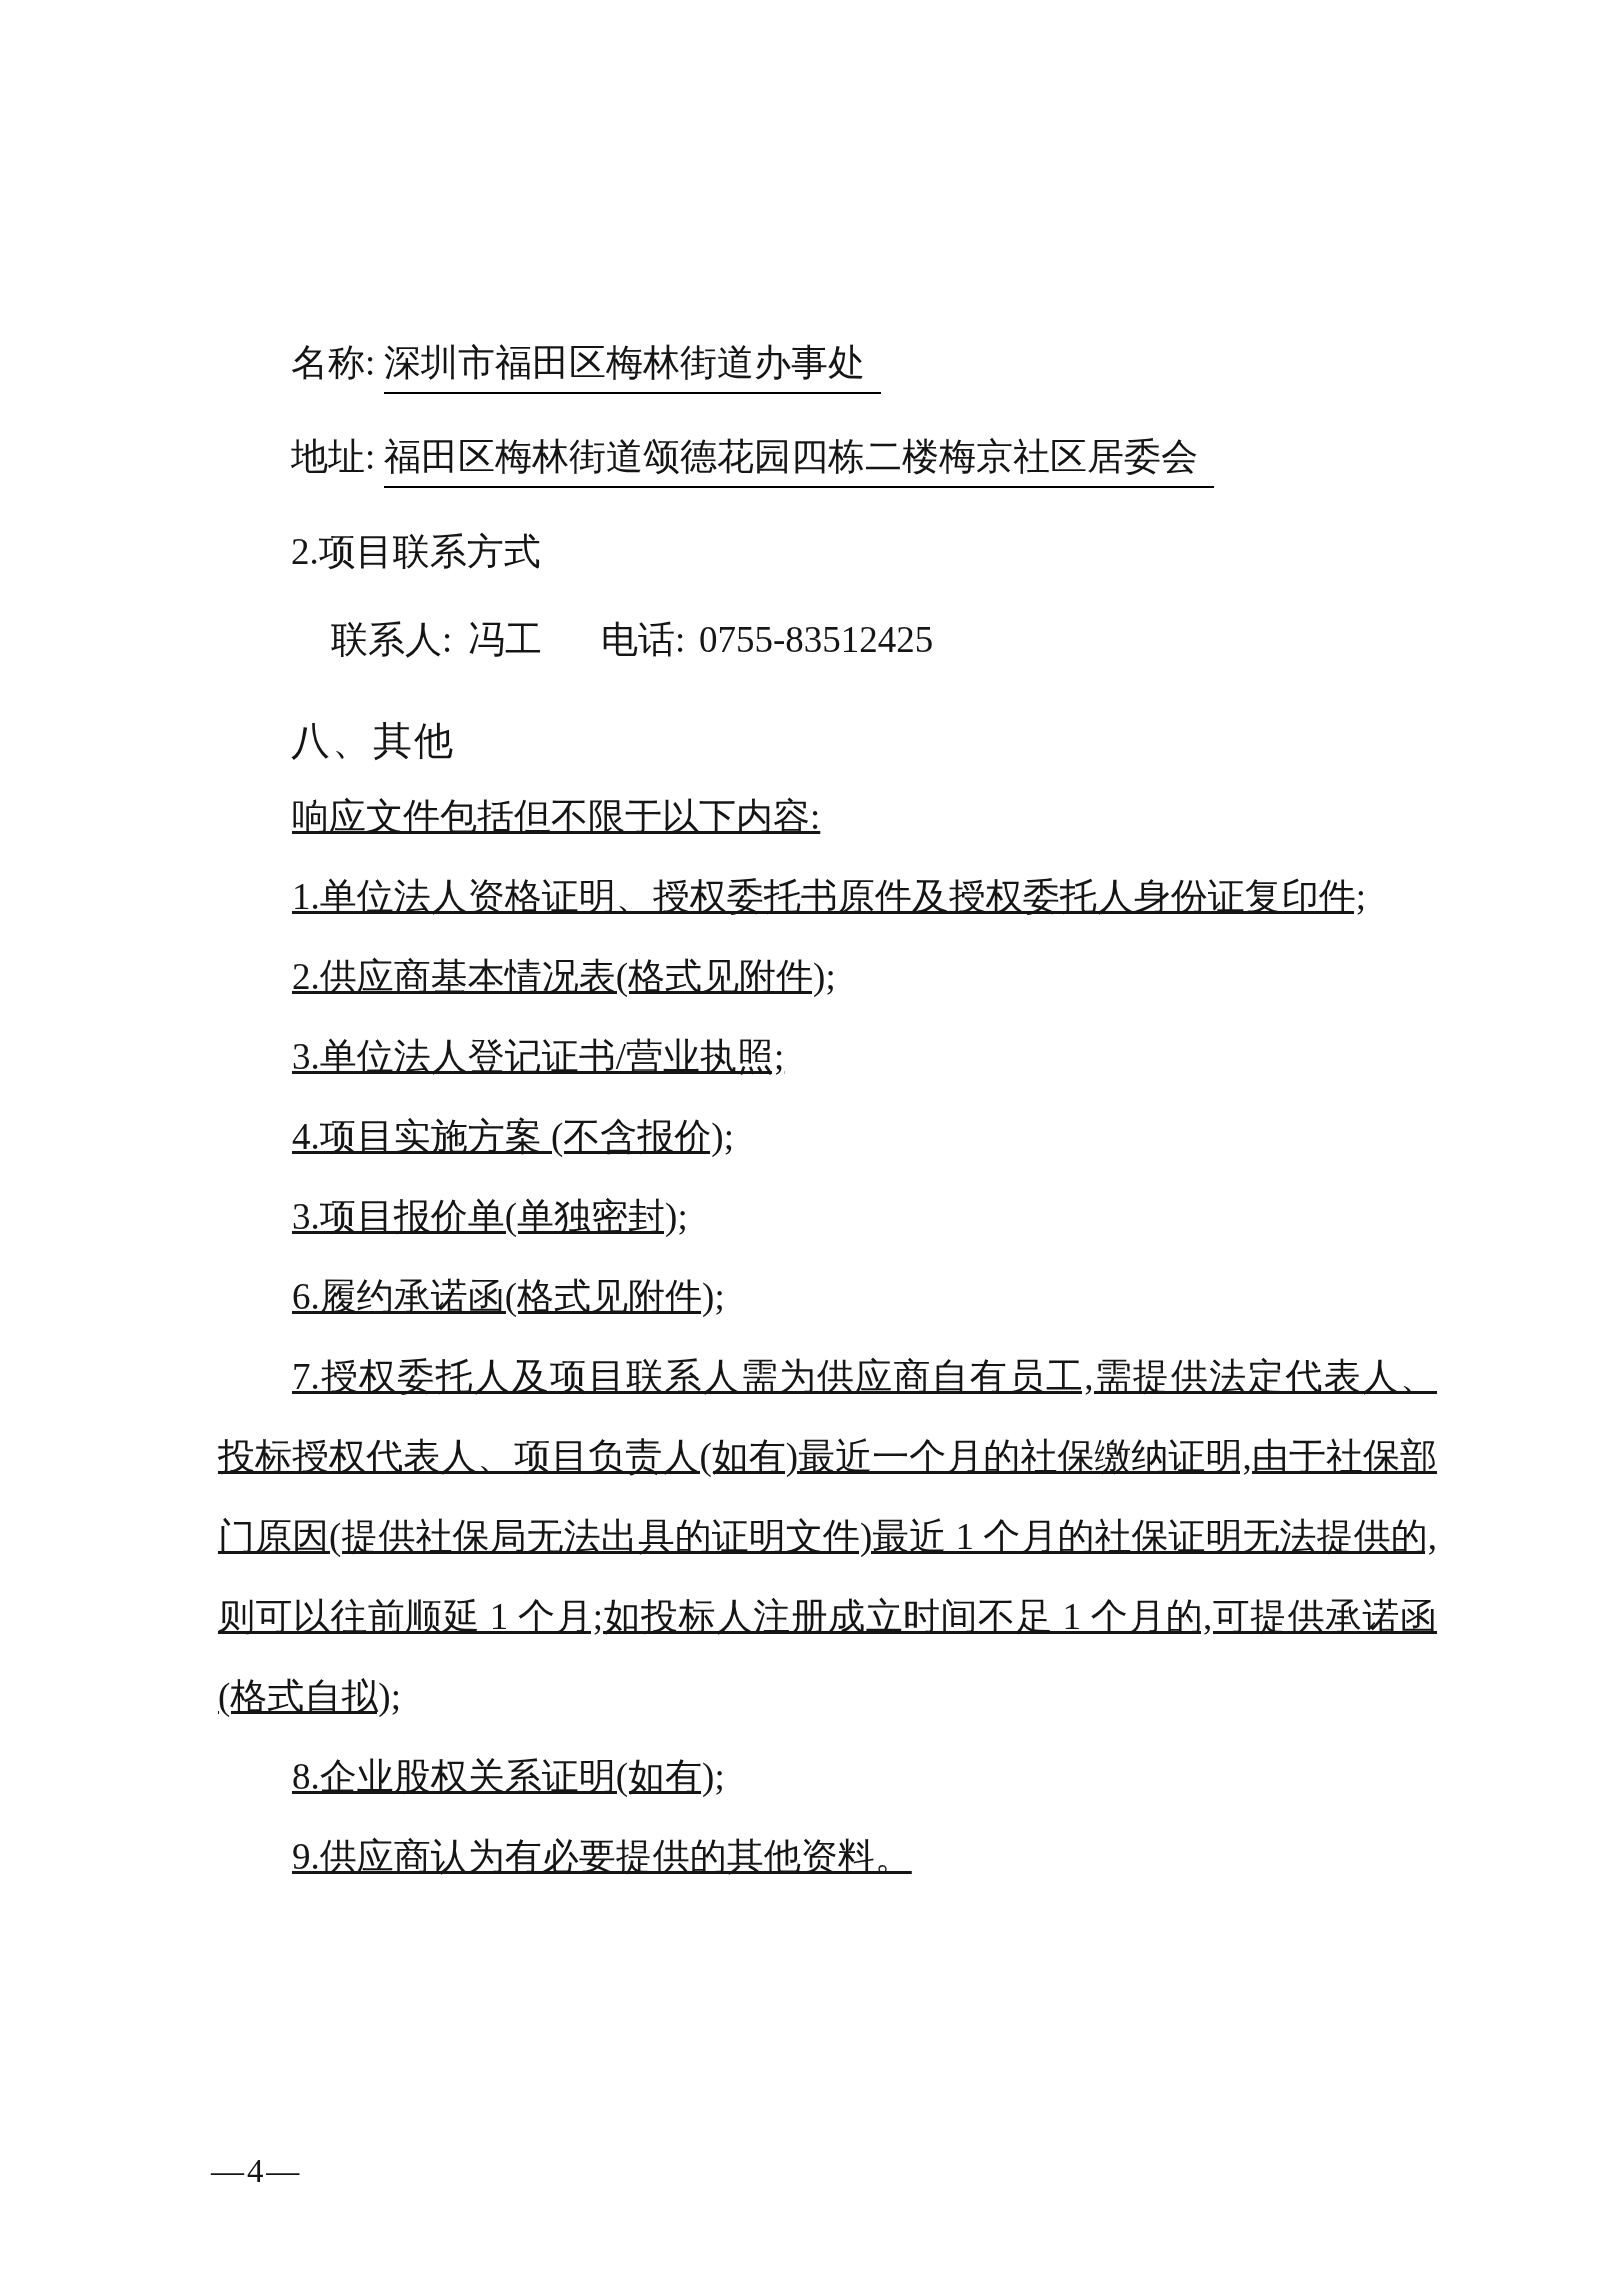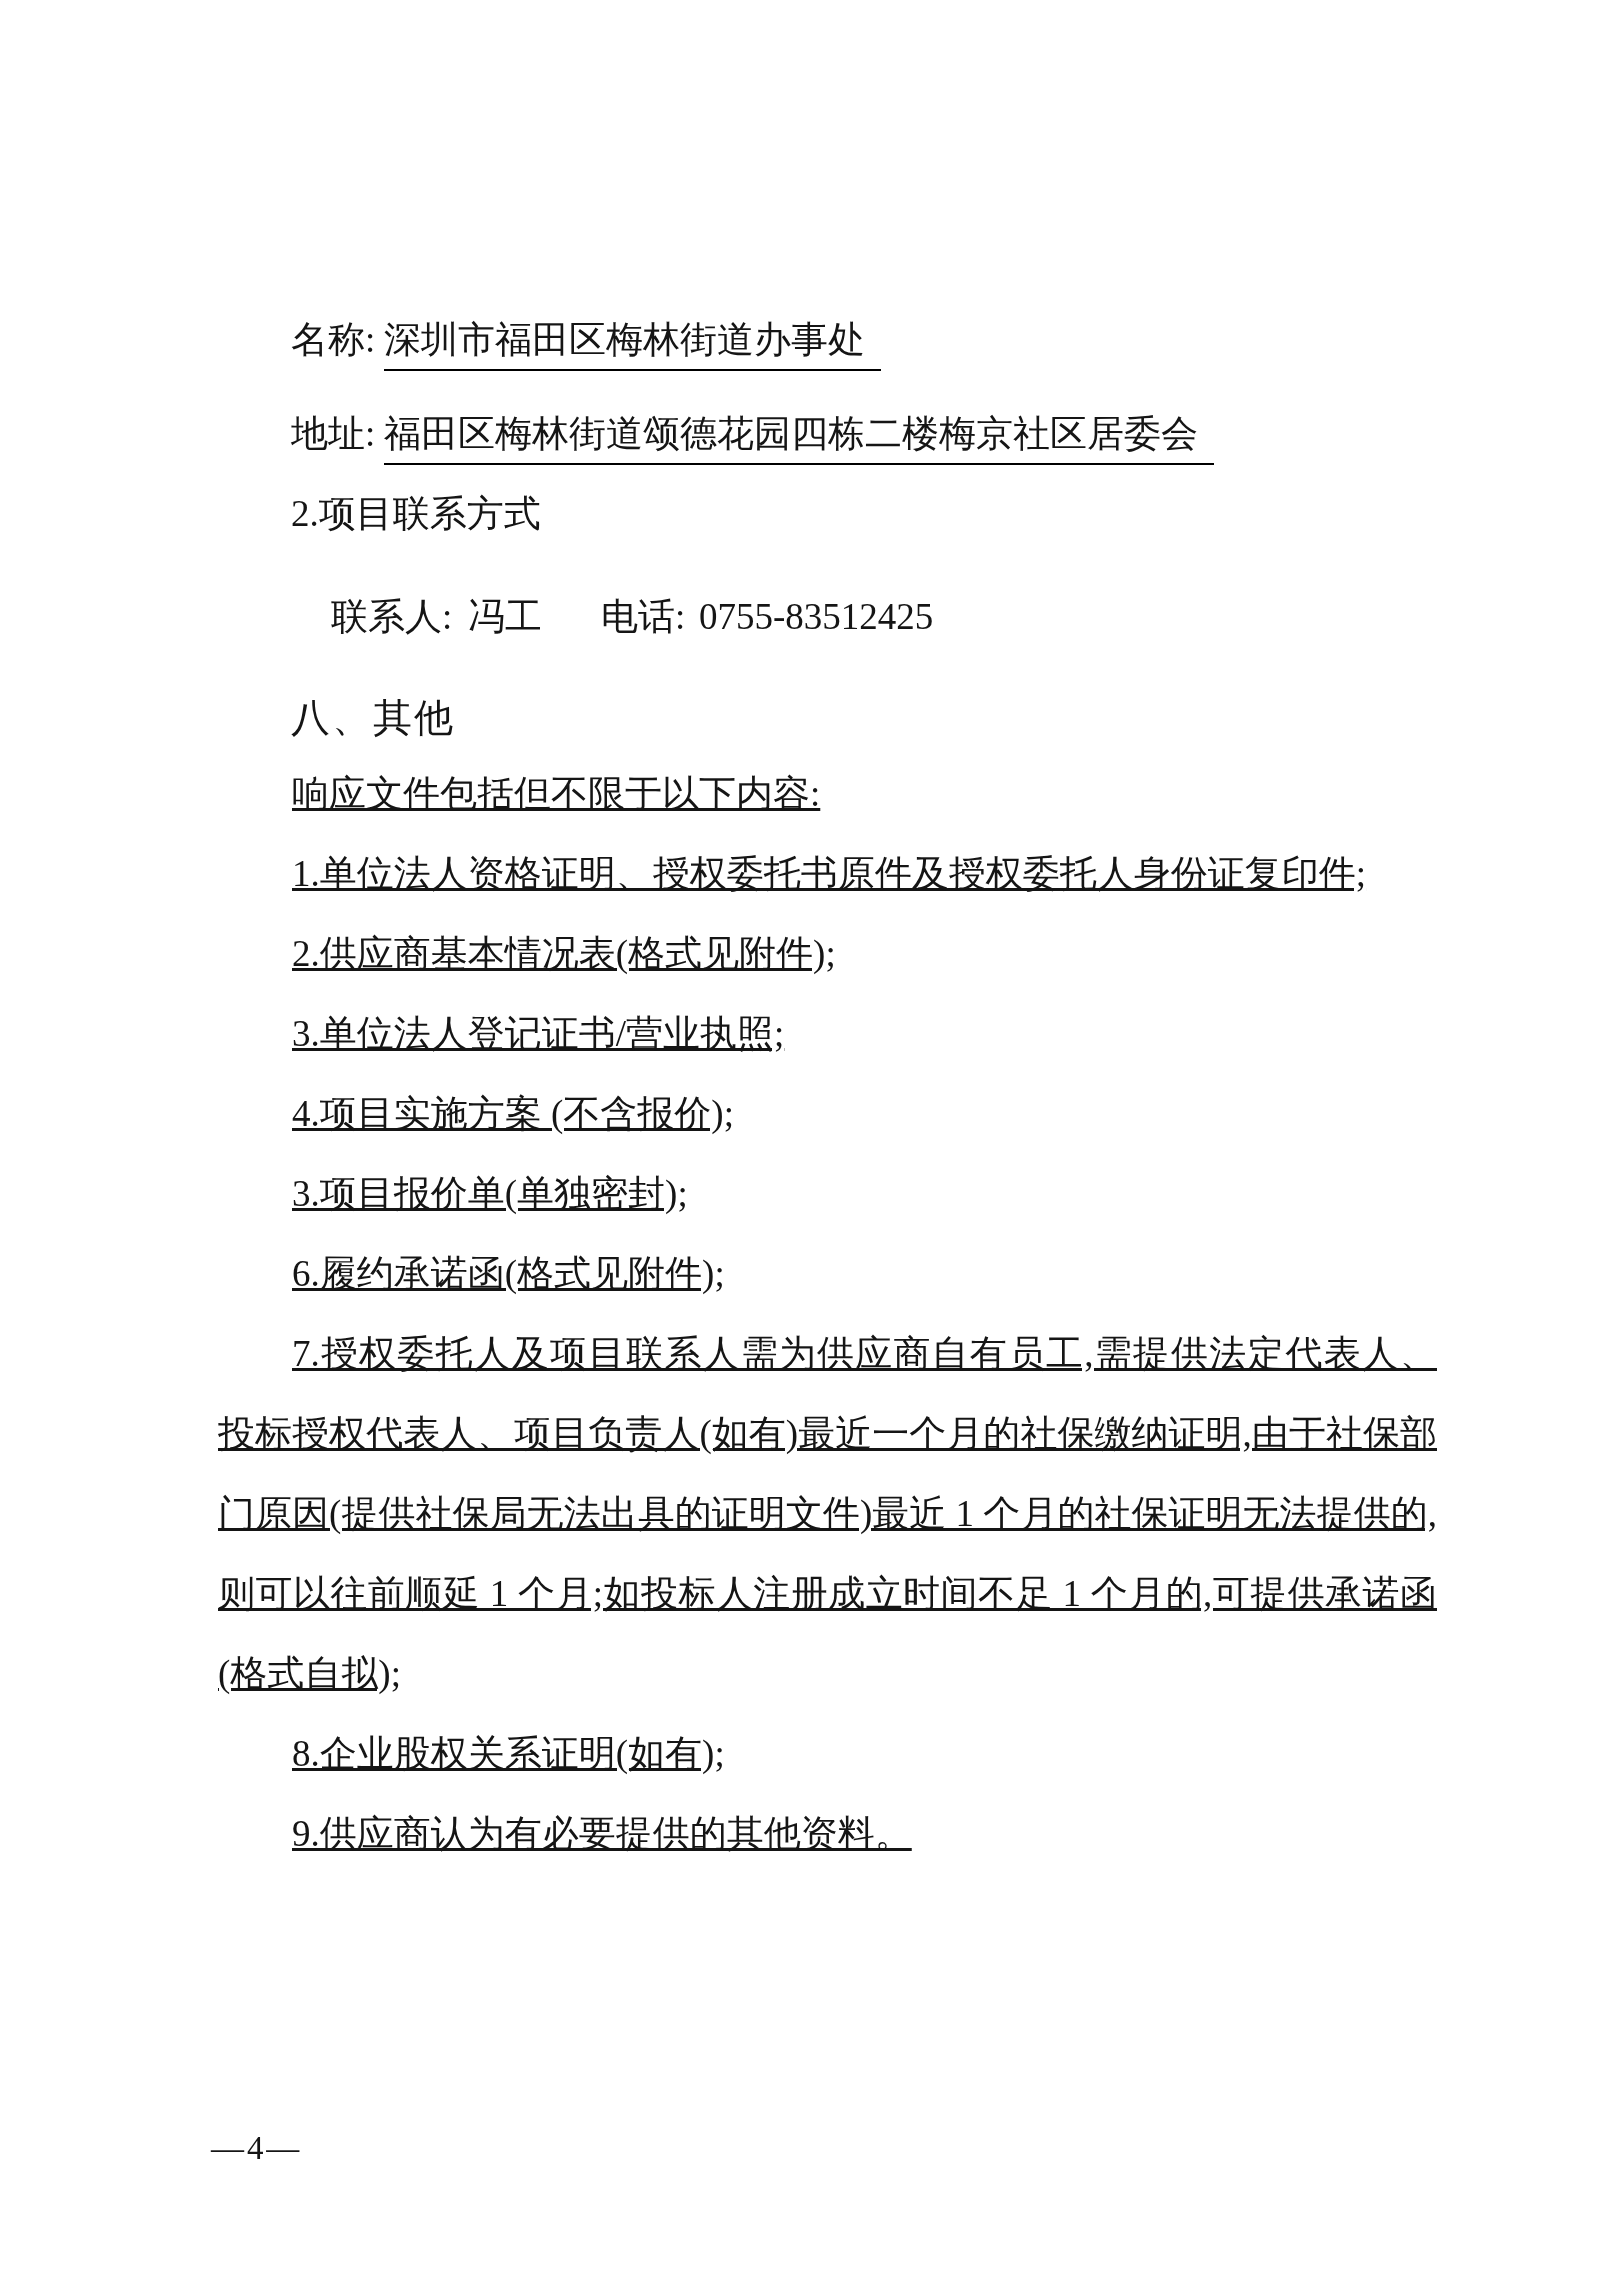--- a/index.html
+++ b/index.html
@@ -8,30 +8,31 @@
     background: #ffffff;
   }
   .page {
     position: relative;
     width: 1621px;
     height: 2213px;
     background: #ffffff;
     color: #151515;
     font-family: "Liberation Serif", "DejaVu Serif", serif;
     overflow: hidden;
+    margin-top: 23px;
   }
   .line {
     position: absolute;
     font-size: 37px;
     line-height: 47px;
     white-space: nowrap;
   }
   #name-line  { left: 291px; top: 316px; }
   #addr-line  { left: 291px; top: 410px; }
-  #contact-heading { left: 291px; top: 490px; }
+  #contact-heading { left: 291px; top: 505px; }
   #contact-line    { left: 331px; top: 593px; }
   #section-heading {
     left: 291px; top: 694px;
     font-family: "Liberation Sans", "DejaVu Sans", sans-serif;
     font-weight: 400;
     font-size: 39px;
     letter-spacing: 2px;
   }
   .u-value {
     display: inline-block;

